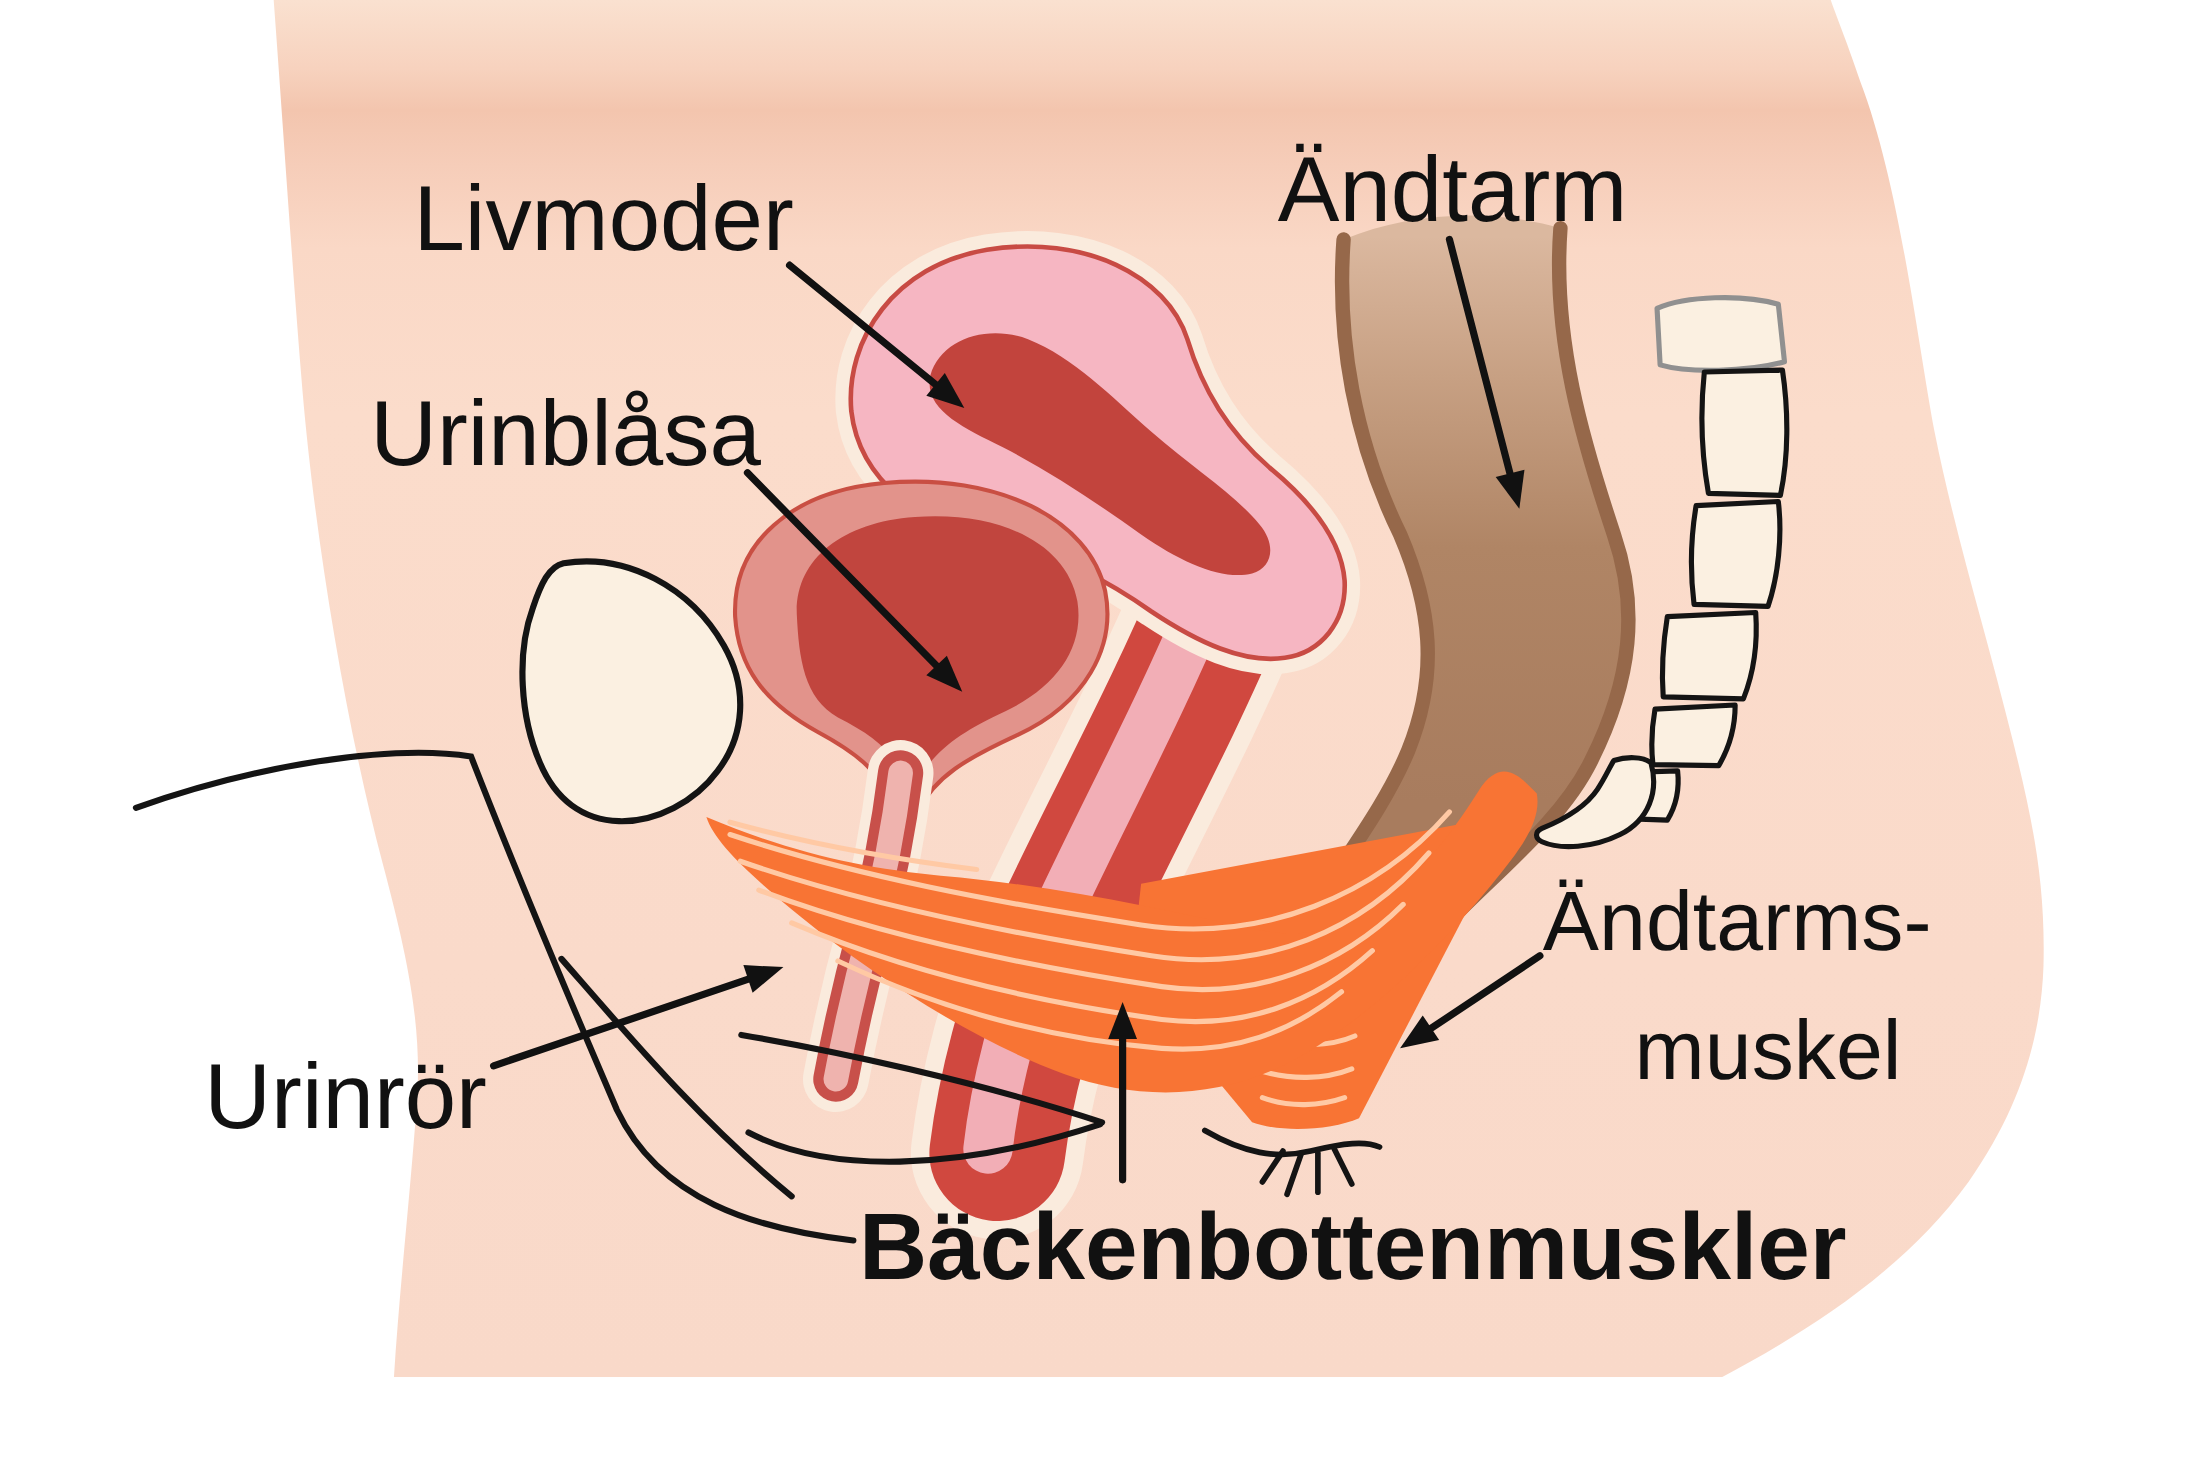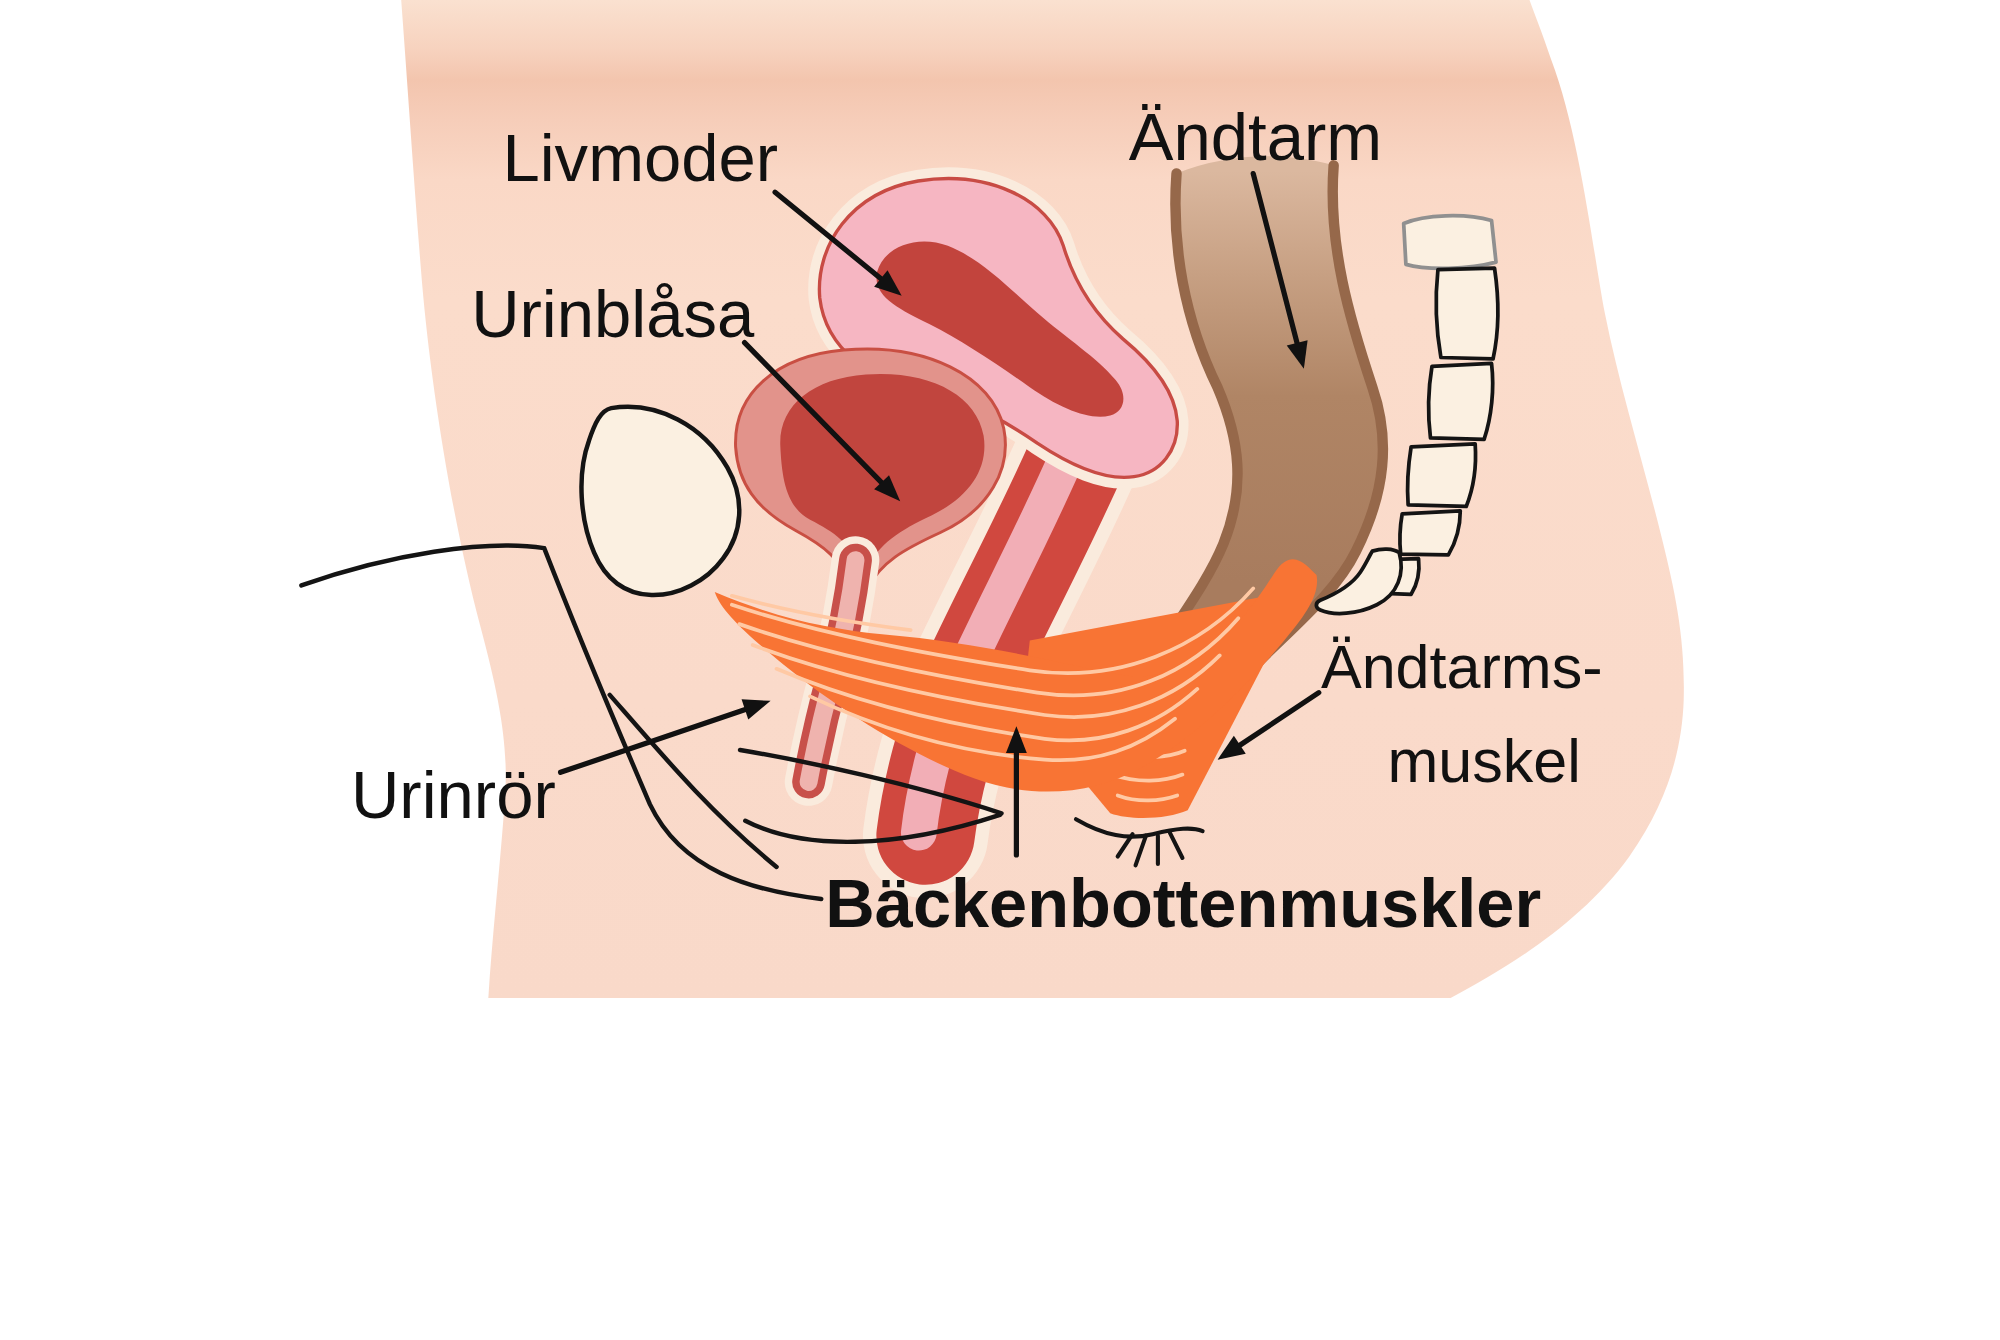--- a/index.html
+++ b/index.html
@@ -1,16 +1,16 @@
 <!DOCTYPE html>
 <html><head>
 <meta charset="utf-8">
 <style>
   html,body{margin:0;padding:0;background:#fff;}
-  .stage{position:relative;width:2000px;height:998px;background:#ffffff;overflow:hidden;
+  .stage{position:relative;width:2000px;height:1252px;background:#ffffff;overflow:hidden;
          font-family:"Liberation Sans", sans-serif;text-decoration:underline;}
   svg{display:block;width:100%;height:100%;}
   text{font-family:"Liberation Sans", sans-serif;fill:#111;}
   .lbl{font-size:90px;}
   .lbl-small{font-size:82px;}
   .lbl-bold{font-size:92px;font-weight:bold;}
 </style>
 </head>
 <body>
 

